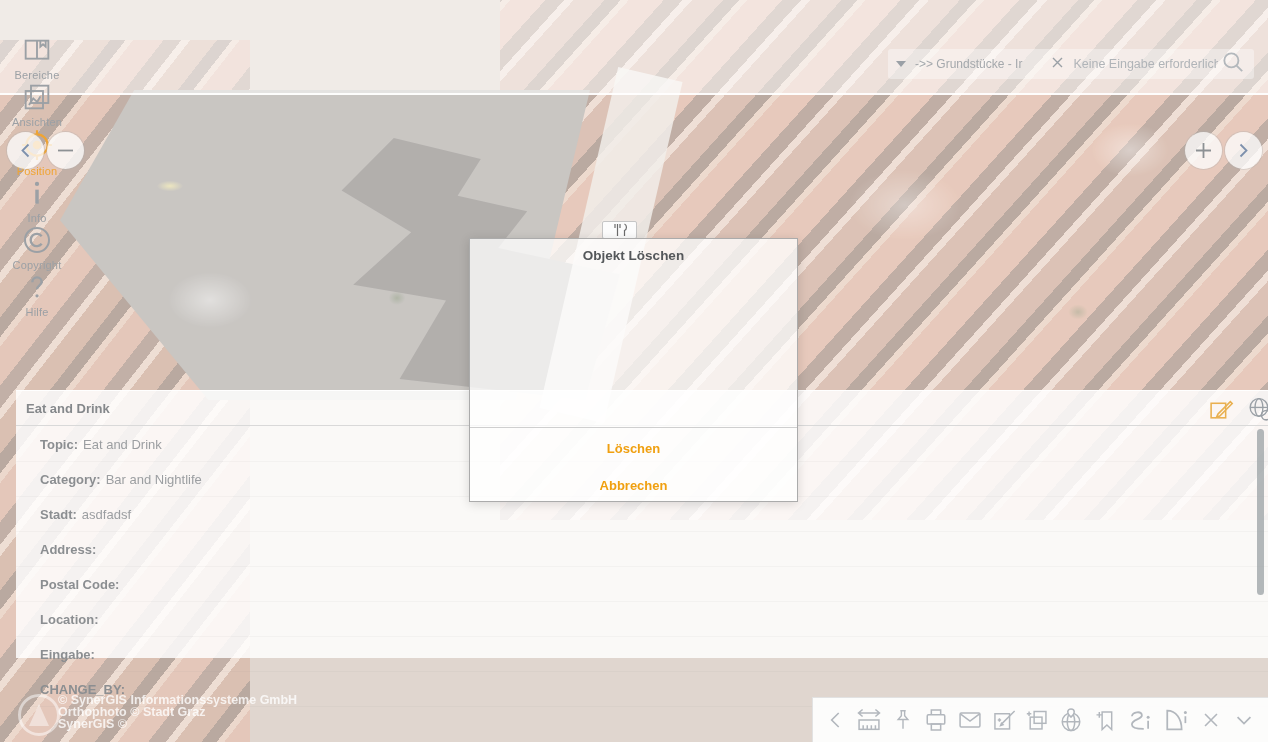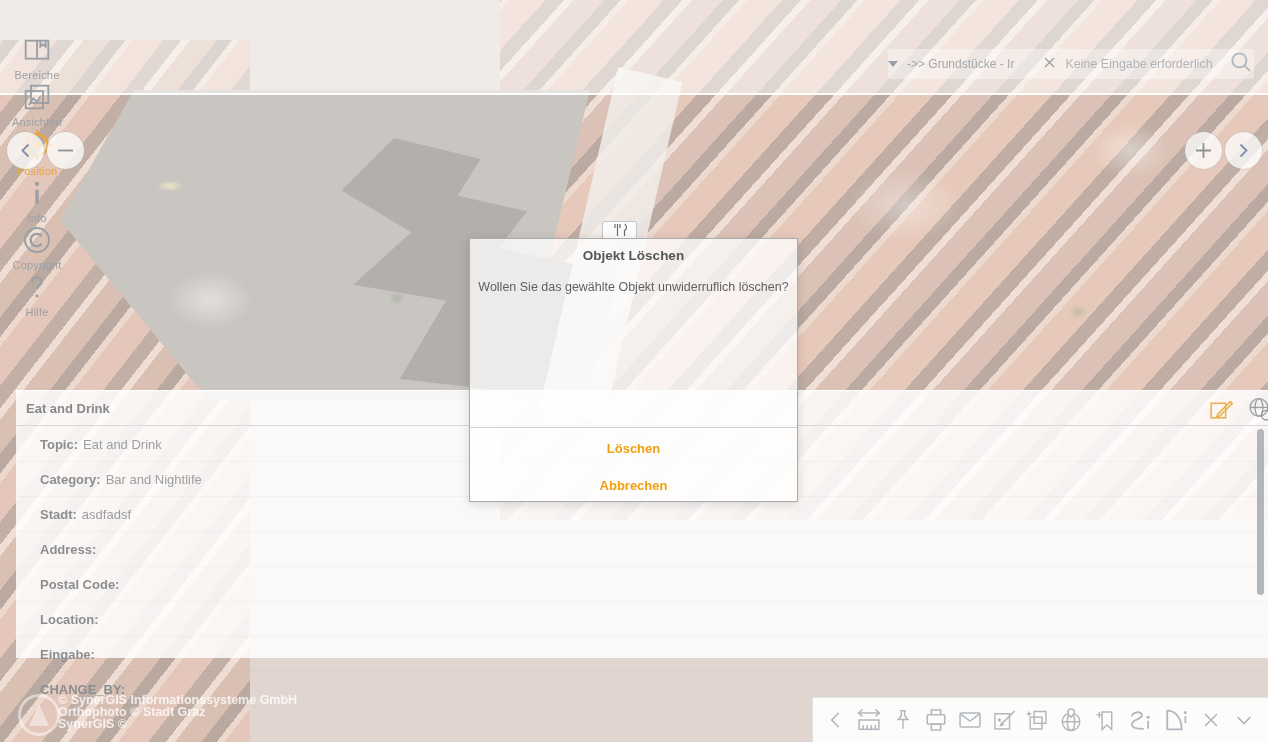--- a/index.html
+++ b/index.html
@@ -36,21 +36,21 @@
   .topbar{position:absolute;left:0;top:0;width:100%;height:95px;
     background:rgba(255,255,255,0.50);border-bottom:2px solid rgba(255,255,255,0.9);}
   .tb-items{position:absolute;left:6px;top:34px;display:flex;flex-direction:column;}
   .tb-item{width:62px;display:flex;flex-direction:column;align-items:center;gap:3px;cursor:pointer;}
   .tb-item svg{display:block;}
   .tb-label{font-size:11px;color:#9ba0a5;letter-spacing:.2px;}
   .tb-item.active .tb-label{color:#f0a432;}
 
   
   .search{position:absolute;left:888px;top:49px;width:366px;height:30px;display:flex;
-    align-items:center;background:rgba(255,255,255,0.38);border-radius:3px;padding:0 0;justify-content:space-between;}
+    align-items:center;background:rgba(255,255,255,0.38);border-radius:3px;padding:0 8px;justify-content:space-between;}
   .caret{width:0;height:0;border-left:5px solid transparent;border-right:5px solid transparent;
     border-top:6px solid #9aa0a6;margin-right:9px;cursor:pointer;}
   .scope{font-size:12px;color:#a4a8ac;white-space:nowrap;cursor:pointer;}
   .clear-x{margin-left:28px;margin-right:6px;cursor:pointer;flex:none;}
   .search-input{flex:1;border:none;outline:none;background:transparent;font-size:12.5px;
     color:#8b8f93;font-family:"Liberation Sans",sans-serif;min-width:0;}
   .search-input::placeholder{color:#b0b4b8;}
   .mag{flex:none;cursor:pointer;}
 
   
@@ -358,19 +358,18 @@
     </span>
     <span class="bt-ic">
       <svg width="28" height="28" viewBox="0 0 24 24" fill="none" stroke="#b2b7bd" stroke-width="1.5">
         <path d="M6.5 9.5L12 15l5.5-5.5"></path>
       </svg>
     </span>
   </div>
 
   <div class="dialog">
     <div class="dlg-title">Objekt Löschen</div>
-    <div class="dlg-msg">Wollen Sie das gewählte Objekt unwiderruflich löschen?</div>
     <div class="dlg-div"></div>
     <div class="dlg-btn dlg-confirm">Löschen</div>
     <div class="dlg-btn dlg-cancel">Abbrechen</div>
   </div>
 
 </div>
 
 </body></html>

